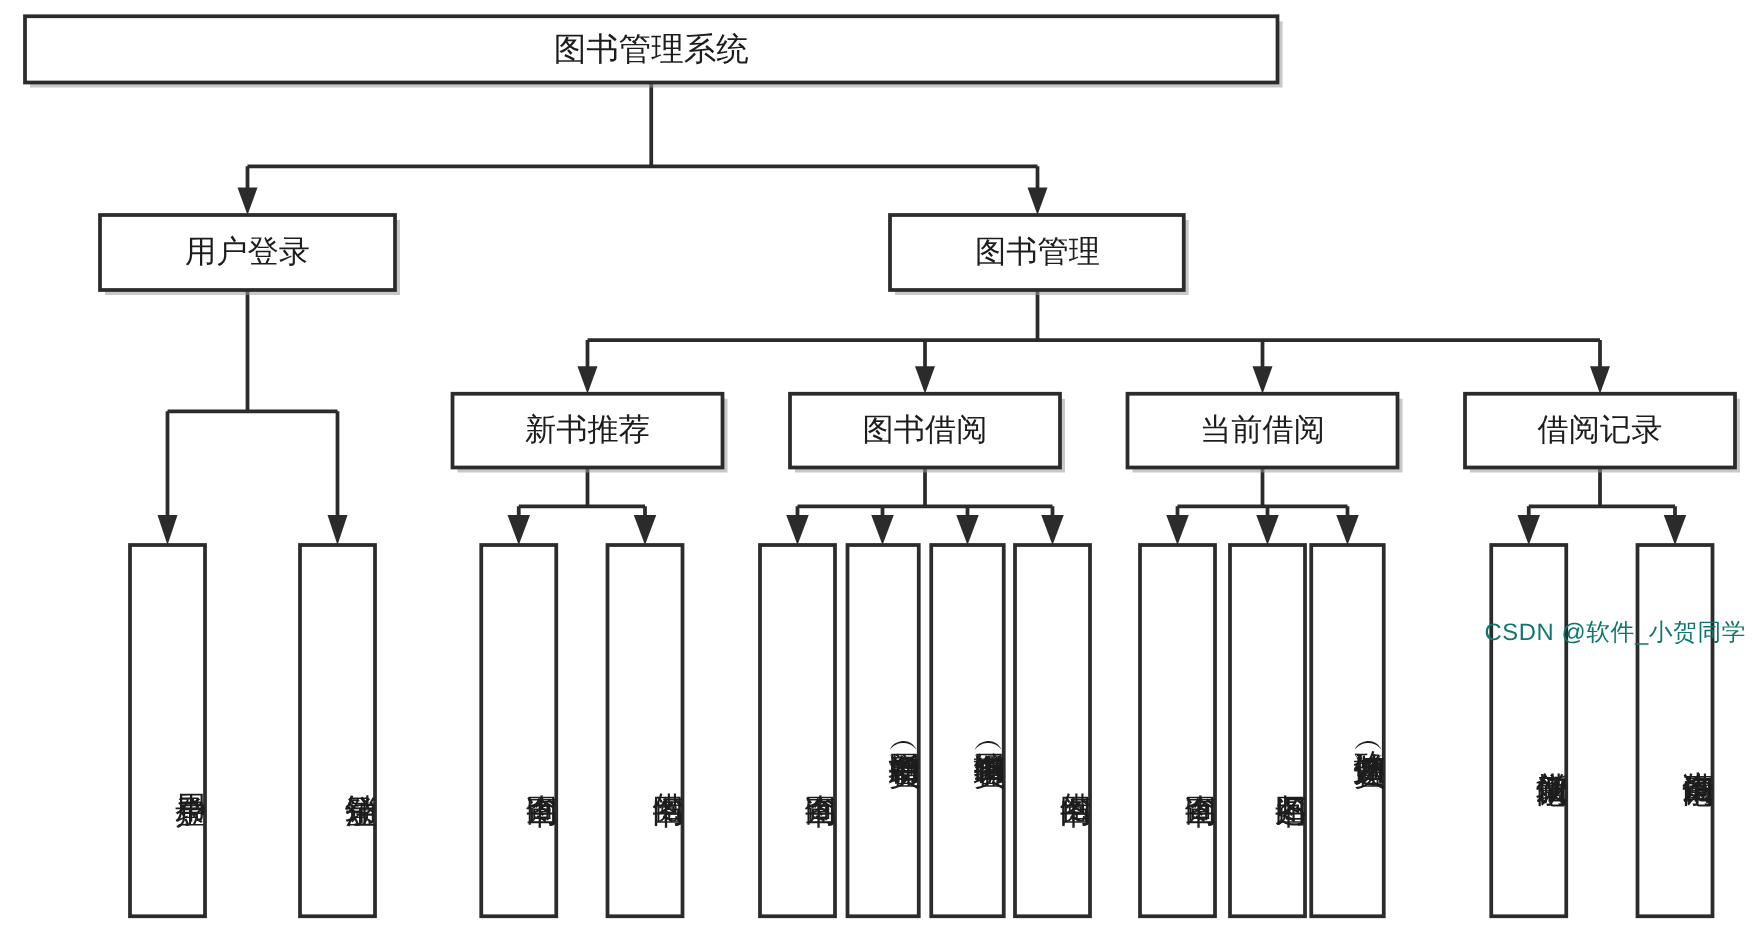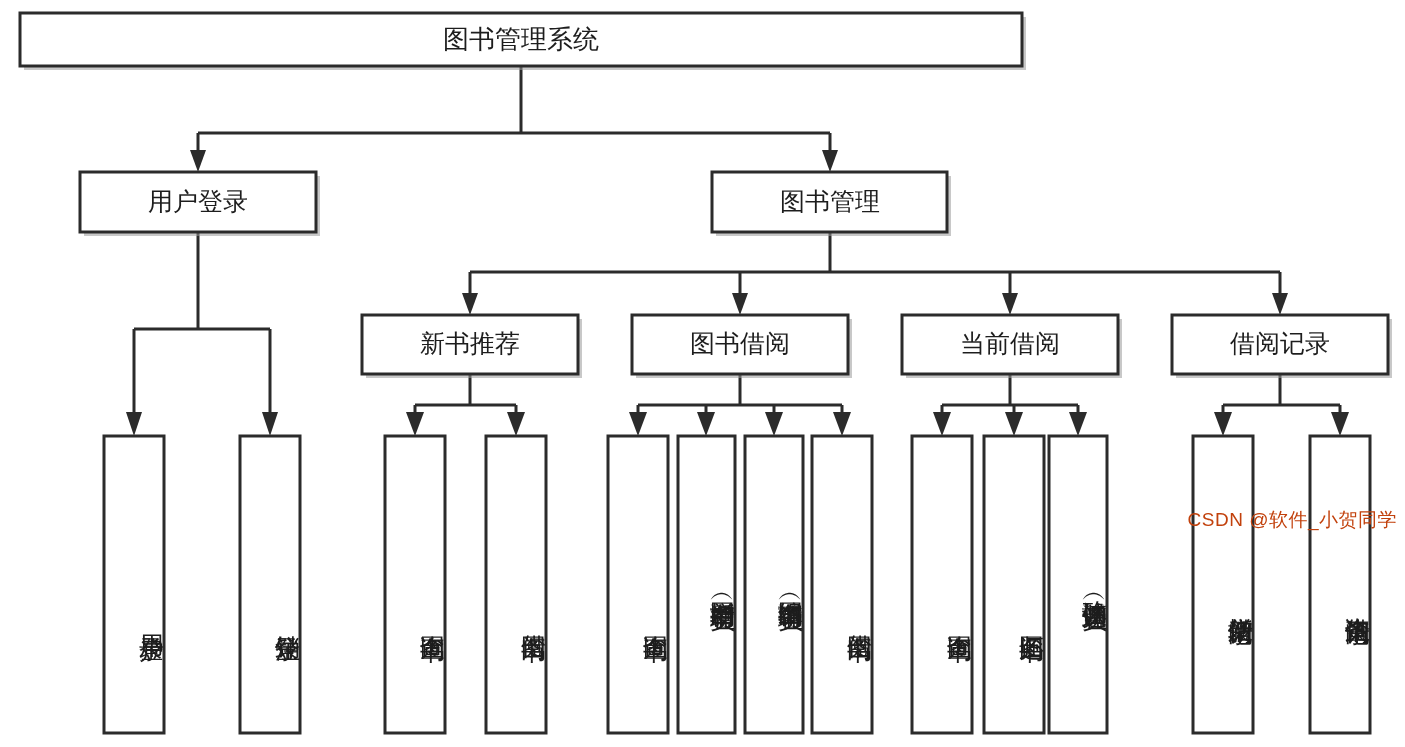--- a/index.html
+++ b/index.html
@@ -68,24 +68,24 @@
     letter-spacing: 1px;
     display: flex;
     align-items: flex-start;
     justify-content: center;
     white-space: nowrap;
     pointer-events: none;
   }
   .watermark {
     position: absolute;
     right: 8px;
-    bottom: 2px;
+    bottom: 16px;
     font-family: "Liberation Sans", sans-serif;
     font-size: 19px;
-    color: #c2410c;
+    color: #0f766e;
     letter-spacing: 0.5px;
     white-space: nowrap;
   }
 </style>
 </head>
 <body>
 
 <div id="diagram-root">
 
   <svg id="flow" viewBox="0 0 1405 747" xmlns="http://www.w3.org/2000/svg">

